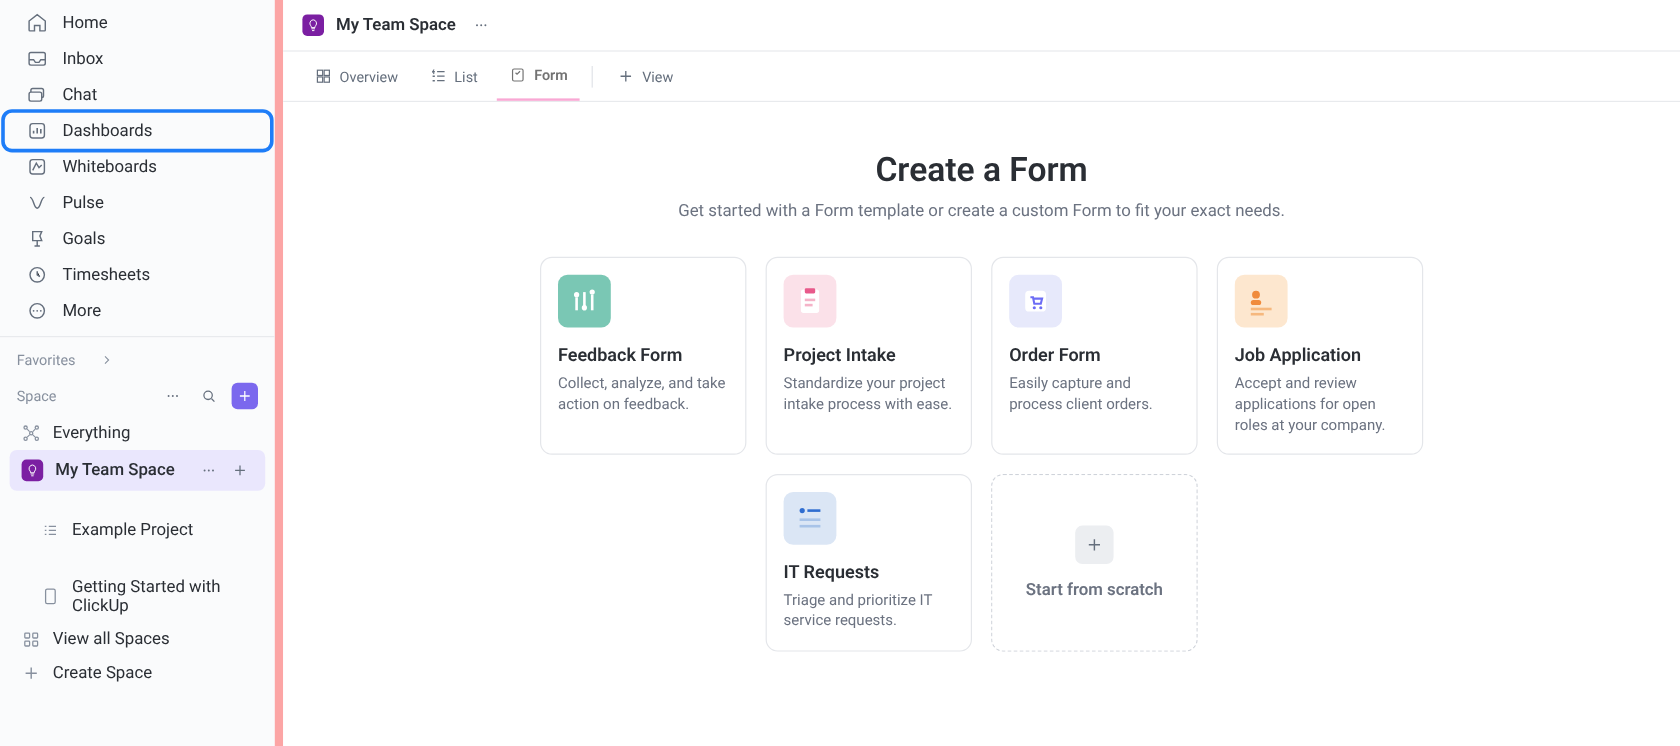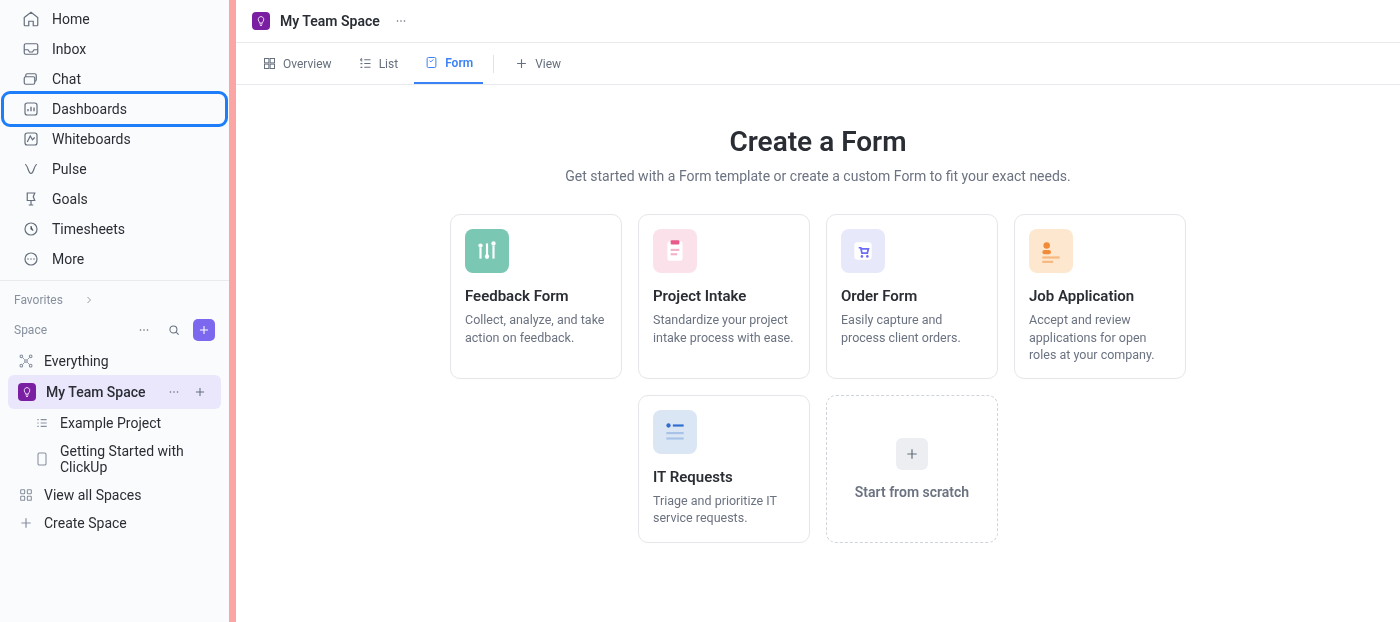--- a/index.html
+++ b/index.html
@@ -18,39 +18,39 @@
   .section-header { display: flex; align-items: center; justify-content: space-between; padding: 6px 14px; font-size: 12px; color: #87909e; }
   .section-header .left { display: flex; align-items: center; gap: 20px; }
   .section-actions { display: flex; align-items: center; gap: 8px; }
   .icon-btn { width: 22px; height: 22px; display: flex; align-items: center; justify-content: center; border-radius: 5px; cursor: pointer; color: #656f7d; }
   .icon-btn.primary { background: #7b68ee; color: #fff; }
   .icon-btn svg { width: 14px; height: 14px; }
 
   .tree-item { display: flex; align-items: center; gap: 10px; padding: 6px 10px; margin: 0 8px; border-radius: 6px; cursor: pointer; font-size: 14px; color: #2a2e34; }
   .tree-item.active { background: #eae7fd; font-weight: 500; color: #2a2e34; }
   .tree-item.level-1 { padding-left: 10px; }
-  .tree-item.level-2 { padding-left: 26px; }
+  .tree-item.level-2 { padding-left: 26px; margin-top: 19px; }
   .tree-item .grow { flex: 1; }
   .tree-item .row-actions { display: none; gap: 4px; }
   .tree-item.active .row-actions { display: flex; }
   .tree-item svg.pre { width: 16px; height: 16px; color: #87909e; }
   .tree-item .space-icon { width: 18px; height: 18px; border-radius: 4px; background: #7b1fa2; display: flex; align-items: center; justify-content: center; }
   .tree-item .space-icon svg { width: 12px; height: 12px; color: #fff; }
 
   
   .main { flex: 1; display: flex; flex-direction: column; background: #fff; }
   .header { display: flex; align-items: center; gap: 10px; padding: 10px 16px; border-bottom: 1px solid #e8eaed; }
   .header .space-icon { width: 18px; height: 18px; border-radius: 4px; background: #7b1fa2; display: flex; align-items: center; justify-content: center; }
   .header .space-icon svg { width: 12px; height: 12px; color: #fff; }
   .header .title { font-weight: 600; font-size: 14px; color: #2a2e34; }
 
   .tabs { display: flex; align-items: center; gap: 6px; padding: 0 16px; height: 42px; border-bottom: 1px solid #e8eaed; }
   .tab { display: flex; align-items: center; gap: 6px; padding: 0 10px; height: 100%; cursor: pointer; color: #656f7d; font-size: 12px; }
   .tab svg { width: 15px; height: 15px; }
-  .tab.active { color: #3b82f6; font-weight: 600; border-bottom: 2px solid #3b82f6; }
+  .tab.active { color: #737373; font-weight: 600; border-bottom: 2px solid #f9a8d4; }
   .tabs .sep { width: 1px; height: 18px; background: #e0e3e8; margin: 0 4px; }
 
   .content { flex: 1; overflow: auto; padding: 40px 24px; }
   .hero { text-align: center; max-width: 820px; margin: 0 auto 30px auto; }
   .hero h1 { font-size: 28px; font-weight: 600; color: #2a2e34; margin-bottom: 10px; }
   .hero p { font-size: 14px; color: #6b7280; }
 
   .cards { display: flex; flex-wrap: wrap; gap: 16px; justify-content: center; max-width: 780px; margin: 0 auto; }
   .card { width: 172px; min-height: 148px; border: 1px solid #e4e6ea; border-radius: 10px; padding: 14px; cursor: pointer; background: #fff; }
   .card .thumb { width: 44px; height: 44px; border-radius: 8px; margin-bottom: 14px; display: flex; align-items: center; justify-content: center; }

